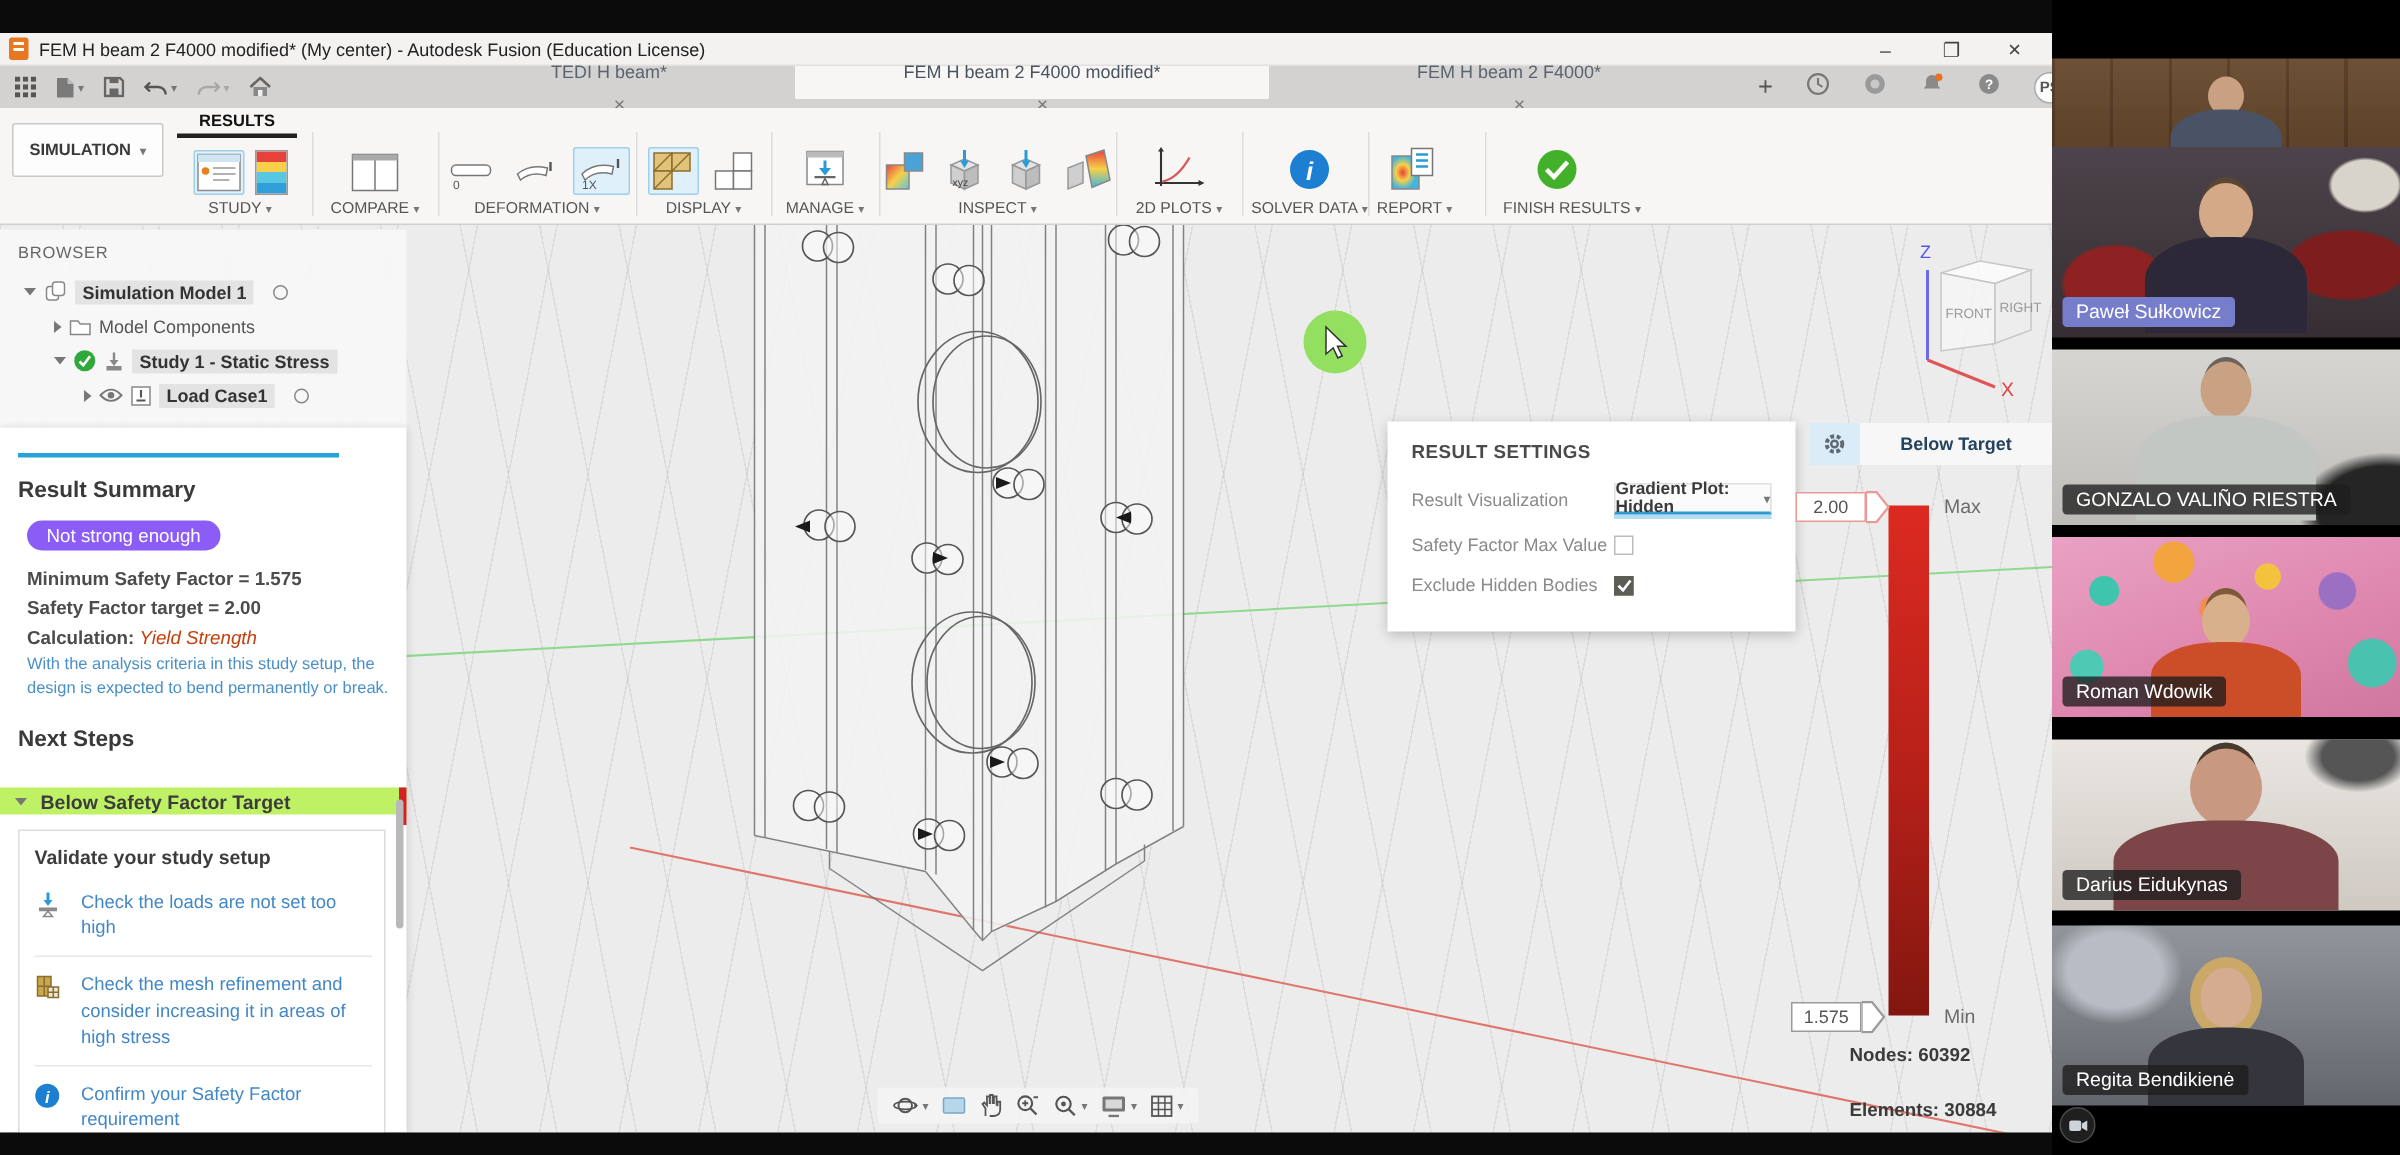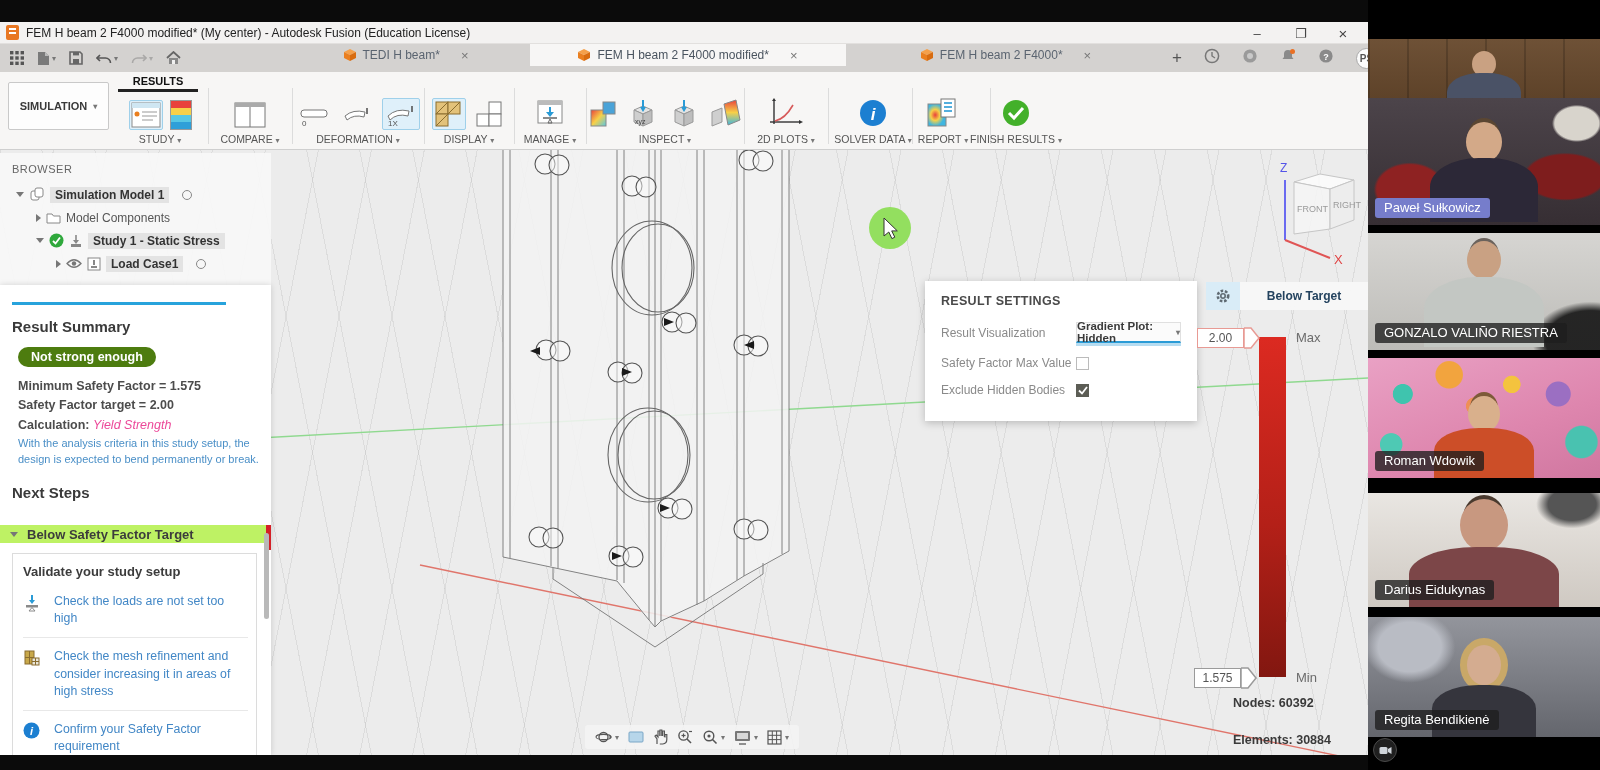--- a/index.html
+++ b/index.html
@@ -18,31 +18,31 @@
   .fusion-doc-icon::after { content:""; position:absolute; left:3px; top:3px; width:7px; height:2px; background:#fff; box-shadow:0 4px 0 #fff; }
   .title-text { font-size:12px; color:#222; margin-left:7px; white-space:nowrap; }
   .winbtn { position:absolute; top:0; width:30px; height:22px; display:flex; align-items:center; justify-content:center;
             color:#444; font-size:13px; }
 
   .tabbar { position:absolute; left:0; top:44px; width:100%; height:28px; background:#d4d2d0; }
   .quickbar { position:absolute; left:10px; top:0; height:28px; display:flex; align-items:center; gap:13px; }
   .qicon { display:flex; align-items:center; gap:2px; color:#555; }
   .dd-glyph { font-size:8px; color:#777; }
   .doc-tab { position:absolute; top:0; height:22px; display:flex; align-items:center; justify-content:center; gap:7px;
-             font-size:12px; color:#5a6470; }
+             font-size:12px; color:#5a6470;flex-direction:column; }
   .doc-tab.active { background:#f7f6f5; color:#4a545f; }
   .tab-close { color:#777; font-size:13px; margin-left:14px; }
   .tabextras { position:absolute; left:1172px; top:0; height:28px; display:flex; align-items:center; gap:22px; color:#666; }
   .plus-glyph { font-size:17px; color:#555; }
   .avatar { width:21px; height:21px; border-radius:50%; background:#fbfbfb; border:1px solid #aaa;
             font-size:10px; color:#555; display:flex; align-items:center; justify-content:center; font-weight:bold; }
 
   
   .ribbon { position:absolute; left:0; top:72px; width:100%; height:78px; background:#f7f6f5; border-bottom:1px solid #cfcfcf; }
-  .sim-btn { position:absolute; left:8px; top:10px; width:101px; height:48px; background:#fdfdfd; border:1px solid #c9c9c9;
+  .sim-btn { position:absolute; left:8px; top:10px; width:101px; height:36px; background:#fdfdfd; border:1px solid #c9c9c9;
              border-radius:2px; display:flex; align-items:center; justify-content:center; gap:6px;
              font-size:11px; font-weight:bold; color:#3a3a3a; }
   .ctx-label { position:absolute; left:118px; top:3px; width:80px; text-align:center; font-size:11px; font-weight:bold; color:#111; }
   .ctx-underline { position:absolute; left:118px; top:17px; width:80px; height:3px; background:#222; }
   .rg { position:absolute; top:20px; text-align:center; }
   .rg .icons { display:flex; align-items:flex-end; justify-content:center; gap:7px; height:38px; }
   .rg .lbl { margin-top:3px; font-size:10.5px; color:#555; white-space:nowrap; }
   .rsep { position:absolute; top:16px; width:1px; height:56px; background:#dcdcdc; }
   .tool { border:1px solid transparent; border-radius:2px; padding:1px; display:flex; align-items:center; justify-content:center; }
   .tool.sel { background:#dff0fa; border-color:#9fd0ea; }
@@ -66,24 +66,24 @@
   .o-circle { width:10px; height:10px; border:1.5px solid #888; border-radius:50%; margin-left:8px; }
 
   
   .results-panel { position:absolute; left:0; top:135px; width:271px; height:470px; background:#fff; padding:10px 12px 0 12px;
                    box-shadow:0 0 6px rgba(0,0,0,.15); }
   .rp-titlerow { display:flex; align-items:center; gap:8px; }
   .red-dot { width:14px; height:14px; border-radius:50%; background:#d42027; }
   .rp-title { font-size:17px; color:#333; font-weight:600; }
   .blue-rule { width:214px; height:3px; background:#27a3dc; margin-top:7px; }
   .rp-h2 { font-size:15px; font-weight:bold; color:#3a3a3a; margin:13px 0 10px 0; }
-  .pill { display:inline-block; background:#4d7c0f; color:#fff; font-weight:bold; font-size:12.5px;
+  .pill { display:inline-block; background:#8b5cf6; color:#fff; font-weight:normal; font-size:12.5px;
           padding:3px 13px; border-radius:12px; margin:2px 16px 10px 6px; }
   .boldline { font-size:12.5px; font-weight:bold; color:#4c4c4c; line-height:1.55; padding-left:6px; }
-  .calcval { font-style:italic; font-weight:normal; color:#ec4899; }
+  .calcval { font-style:italic; font-weight:normal; color:#c2410c; }
   .desc { font-size:11px; color:#4a8fc7; line-height:1.45; padding-left:6px; margin-top:1px; }
   .belowrow { position:relative; margin:24px -12px 0 -12px; height:18px; background:#bef264;
               display:flex; align-items:center; padding-left:10px; gap:9px; }
   .belowrow .txt { font-size:13px; font-weight:bold; color:#3c3c3c; }
   .redbar { position:absolute; right:0; top:0; width:5px; height:25px; background:#d42027; }
   .vcard { margin:10px 2px 0 0; border:1px solid #dcdcdc; background:#fff; padding:10px 8px 4px 10px; }
   .vcard h3 { font-size:13px; color:#3c3c3c; margin-bottom:4px; }
   .step { display:flex; gap:9px; padding:10px 0; border-top:1px solid #e8e8e8; align-items:flex-start; }
   .step:first-of-type { border-top:none; }
   .step .stext { font-size:12.3px; color:#4287c6; line-height:1.4; }
@@ -487,21 +487,21 @@
                 <line x1="17" y1="5" x2="25" y2="5" stroke="#2a9bd6" stroke-width="1.6"></line>
                 <line x1="17" y1="9" x2="25" y2="9" stroke="#2a9bd6" stroke-width="1.6"></line>
                 <line x1="17" y1="13" x2="25" y2="13" stroke="#2a9bd6" stroke-width="1.6"></line>
               </svg>
           </span>
         </div>
         <div class="lbl"><span>REPORT</span> <span class="dd-glyph">▾</span></div>
       </div>
       <div class="rsep" style="left:990px;"></div>
 
-      <div class="rg" style="left:960px; width:112px;">
+      <div class="rg" style="left:982px; width:112px;text-align:right;">
         <div class="icons">
           <span class="tool">
             <svg width="30" height="30" viewBox="0 0 30 30">
                 <circle cx="15" cy="15" r="13" fill="#43b02a"></circle>
                 <polyline points="8,15 13,20 22,10" fill="none" stroke="#fff" stroke-width="3"></polyline>
               </svg>
           </span>
         </div>
         <div class="lbl"><span>FINISH RESULTS</span> <span class="dd-glyph">▾</span></div>
       </div>

